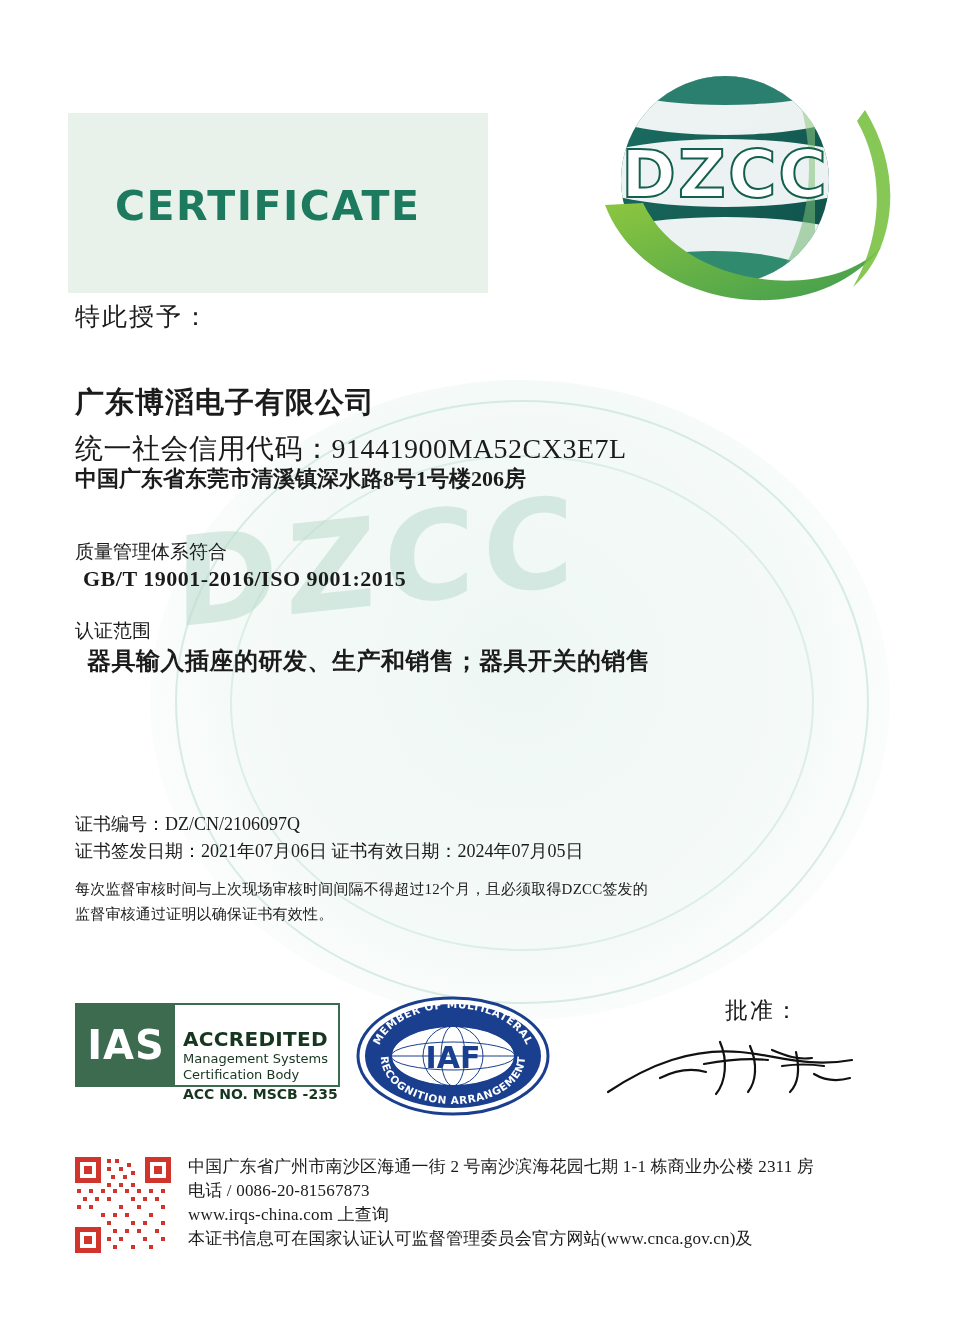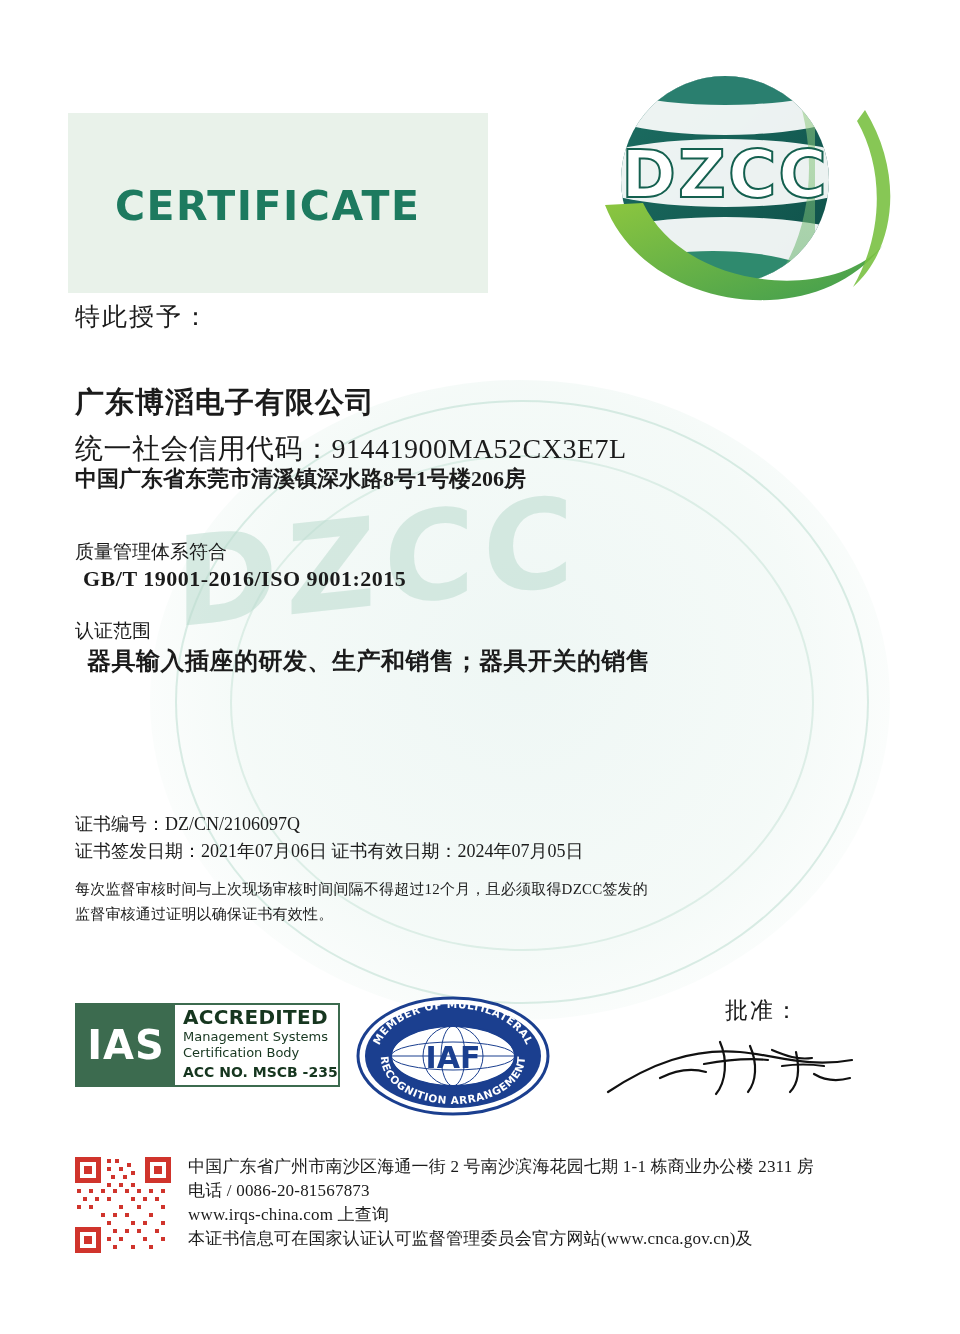--- a/index.html
+++ b/index.html
@@ -120,21 +120,21 @@
     display: flex;
     align-items: center;
     justify-content: center;
     font-family: "DejaVu Sans", sans-serif;
     font-weight: bold;
     font-size: 40px;
     letter-spacing: 1px;
   }
   .ias-right {
     flex: 1;
-    padding: 0 0 0 8px;
+    padding: 22px 0 0 8px;
     box-sizing: border-box;
     font-family: "DejaVu Sans", sans-serif;
     color: #16361f;
   }
   .ias-acc { font-size: 20px; font-weight: bold; letter-spacing: 0.3px; }
   .ias-sub { font-size: 13px; line-height: 16px; }
   .ias-acc-no { font-size: 14px; font-weight: bold; margin-top: 3px; }
 
   
   .iaf {

